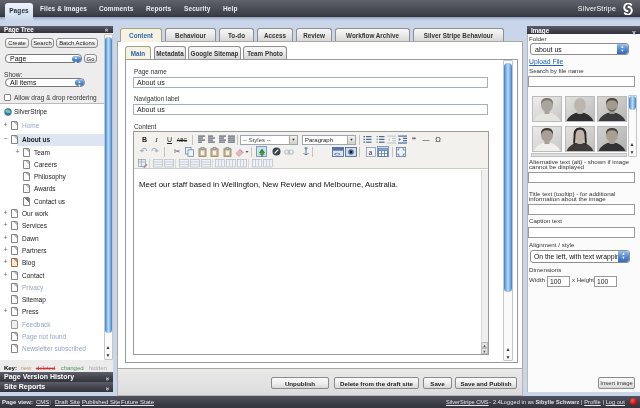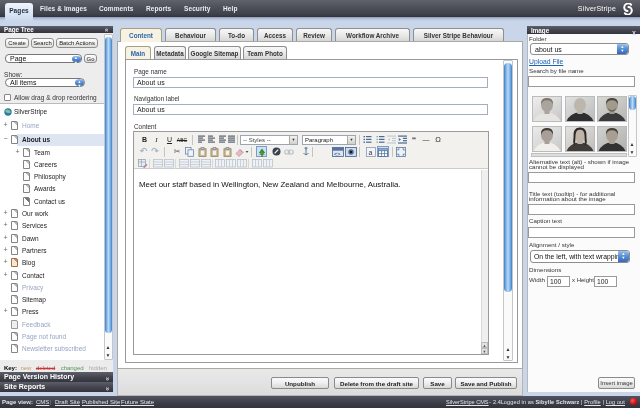--- a/index.html
+++ b/index.html
@@ -364,21 +364,21 @@
 <span class="abs" style="left:248px;top:158.5px;width:1px;height:10px;background:#d8d8d8;"></span>
 <span class="abs" style="left:251px;top:158.5px;width:11px;height:10px;line-height:10px;text-align:center;font-size:7px;"><svg width="10" height="9" style="vertical-align:top;margin-top:0.5px;">
         <rect x="0.5" y="0.5" width="9" height="7.5" fill="#eef1f5" stroke="#b3bcc8" stroke-width="0.7"></rect>
         <path d="M3.5,0.5 v7.5 M6.5,0.5 v7.5" stroke="#b3bcc8" stroke-width="0.6"></path>
       </svg></span>
 <span class="abs" style="left:262px;top:158.5px;width:11px;height:10px;line-height:10px;text-align:center;font-size:7px;"><svg width="10" height="9" style="vertical-align:top;margin-top:0.5px;">
         <rect x="0.5" y="0.5" width="9" height="7.5" fill="#eef1f5" stroke="#b3bcc8" stroke-width="0.7"></rect>
         <path d="M3.5,0.5 v7.5 M6.5,0.5 v7.5" stroke="#b3bcc8" stroke-width="0.6"></path>
       </svg></span>
 
-<div class="abs" style="left:139px;top:180px;font-size:7.9px;color:#111;">Meet our staff based in Wellington, New Zealand and Melbourne, Australia.</div>
+<div class="abs" style="left:139px;top:180px;font-size:7.9px;color:#111;">Meet our staff based in Wellington, New Review and Melbourne, Australia.</div>
 
 <div class="abs" style="left:481px;top:170px;width:7px;height:184px;background:#efefef;border-left:1px solid #d8d8d8;"></div>
 <div class="abs" style="left:481px;top:342px;width:7px;height:6px;background:#e2e2e2;border:1px solid #bbb;font-size:4px;line-height:5px;text-align:center;color:#555;">▲</div>
 <div class="abs" style="left:481px;top:348px;width:7px;height:6px;background:#e2e2e2;border:1px solid #bbb;font-size:4px;line-height:5px;text-align:center;color:#555;">▼</div>
 
 <div class="sbtrack" style="left:503px;top:60px;width:10px;height:301px;"></div>
 <div class="sbthumb" style="left:504px;top:63px;width:8px;height:229px;"></div>
 <div class="sbarrow" style="left:504px;top:346px;">▲</div>
 <div class="sbarrow" style="left:504px;top:354px;">▼</div>
 

